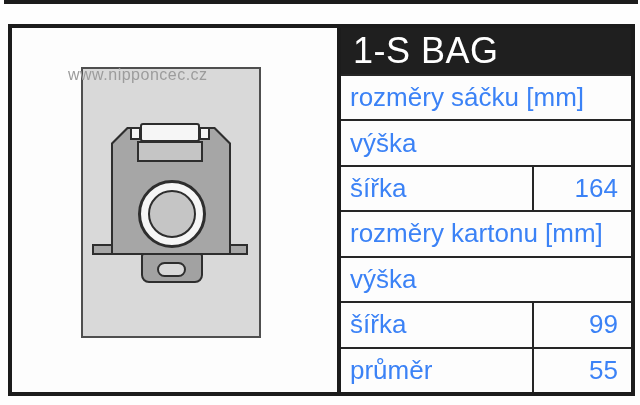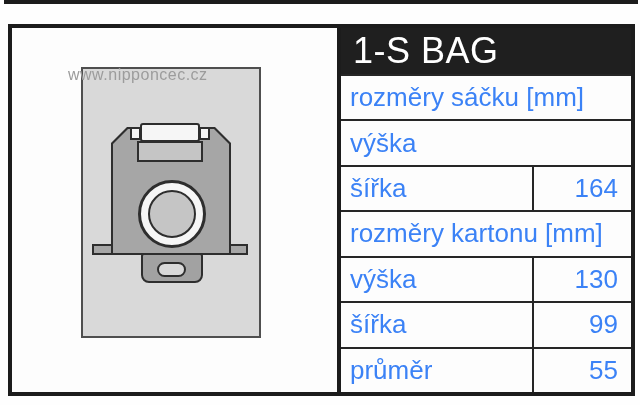--- a/index.html
+++ b/index.html
@@ -219,21 +219,20 @@
     <div class="t-label">šířka</div>
     <div class="t-value">164</div>
   </div>
 
   <div class="t-row section">
     <div class="t-label">rozměry kartonu [mm]</div>
   </div>
 
   <div class="t-row">
     <div class="t-label">výška</div>
-    <div class="t-value">130</div>
   </div>
 
   <div class="t-row">
     <div class="t-label">šířka</div>
     <div class="t-value">99</div>
   </div>
 
   <div class="t-row">
     <div class="t-label">průměr</div>
     <div class="t-value">55</div>

